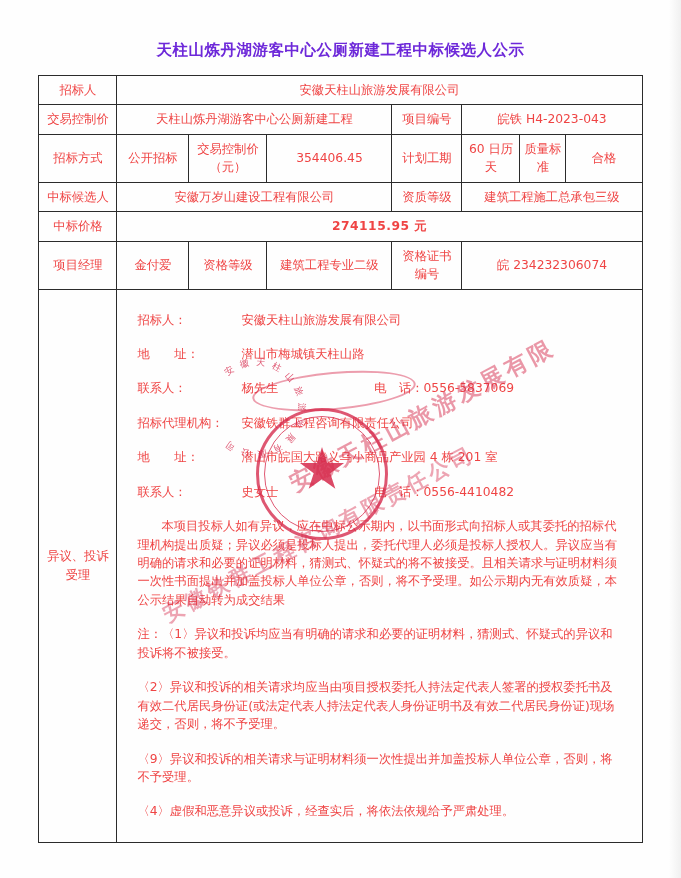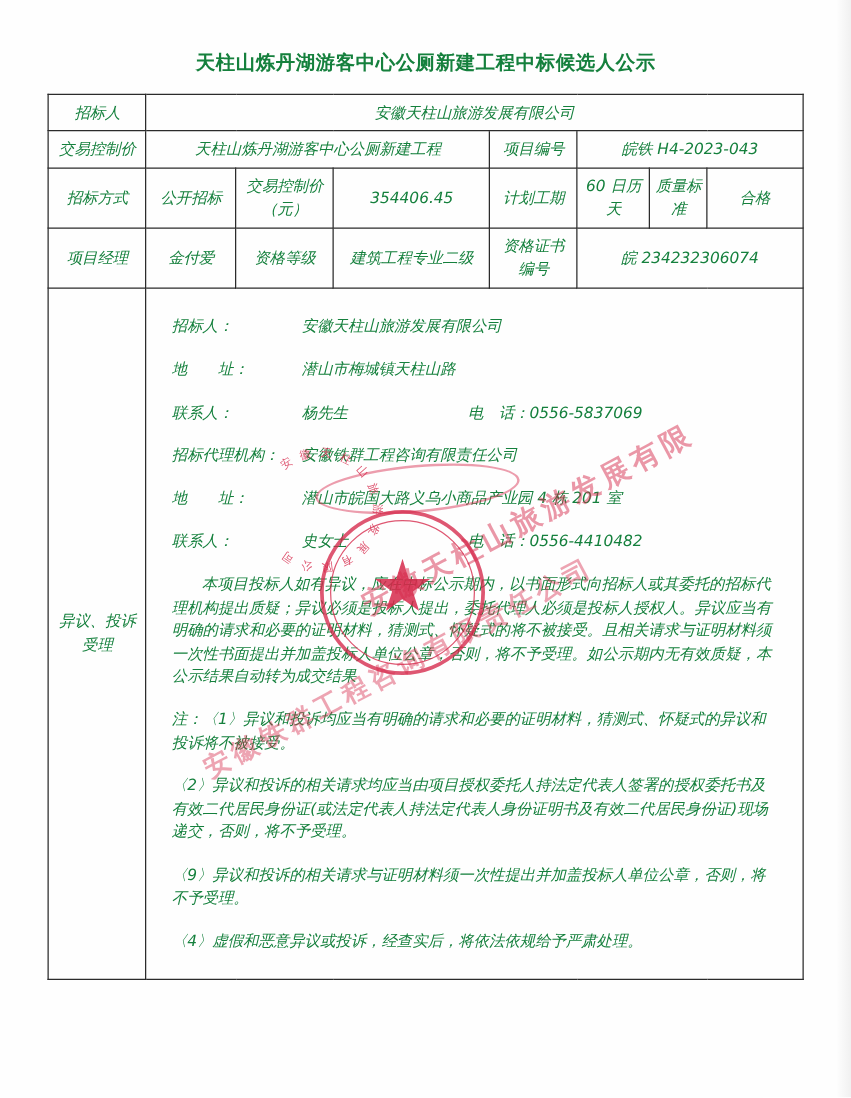--- a/index.html
+++ b/index.html
@@ -20,36 +20,35 @@
     width: 681px;
     height: 878px;
     background: #fefefe;
   }
   .doc-title {
     text-align: center;
     font-size: 15.5px;
     font-weight: bold;
     letter-spacing: 0.5px;
     padding: 40px 30px 14px 30px;
-    color: #15803d;
+    color: #6d28d9;
   }
   table.main {
     border-collapse: collapse;
     width: 603px;
     margin: 0 auto;
     table-layout: fixed;
   }
   table.main td {
     border: 1px solid #2b2b2b;
     font-size: 12.3px;
     padding: 5px 4px;
     vertical-align: middle;
     line-height: 1.5;
-    color: #15803d;
-    font-style: italic;
+    color: #ef4444;
   }
   .lbl {
     text-align: center;
     width: 78px;
   }
   .ctr { text-align: center; }
   .big {
     font-size: 13.6px;
     font-weight: bold;
     letter-spacing: 0.5px;
@@ -200,21 +199,31 @@
       <td class="ctr">公开招标</td>
       <td class="ctr">交易控制价（元）</td>
       <td class="ctr">354406.45</td>
       <td class="ctr">计划工期</td>
       <td class="ctr">60 日历天</td>
       <td class="ctr">质量标准</td>
       <td class="ctr">合格</td>
     </tr>
 
 
-
+    <tr>
+      <td class="lbl">中标候选人</td>
+      <td class="ctr" colspan="3">安徽万岁山建设工程有限公司</td>
+      <td class="ctr">资质等级</td>
+      <td class="ctr" colspan="3">建筑工程施工总承包三级</td>
+    </tr>
+
+    <tr>
+      <td class="lbl">中标价格</td>
+      <td class="ctr big" colspan="7">274115.95 元</td>
+    </tr>
 
     <tr>
       <td class="lbl">项目经理</td>
       <td class="ctr">金付爱</td>
       <td class="ctr">资格等级</td>
       <td class="ctr">建筑工程专业二级</td>
       <td class="ctr">资格证书编号</td>
       <td class="ctr" colspan="3">皖 234232306074</td>
     </tr>
 

